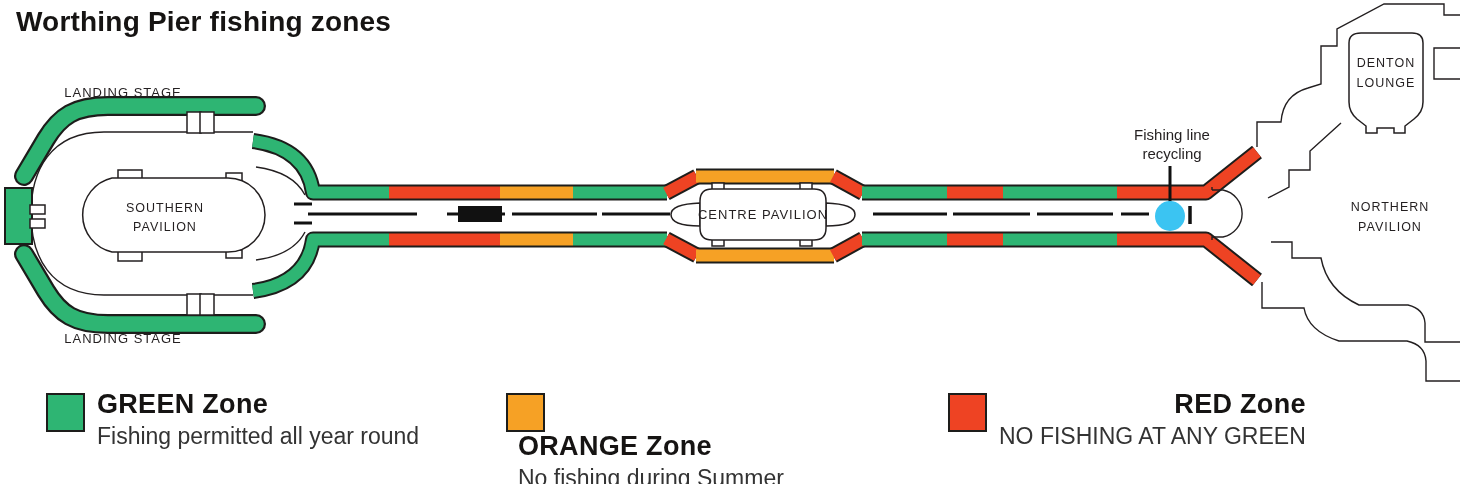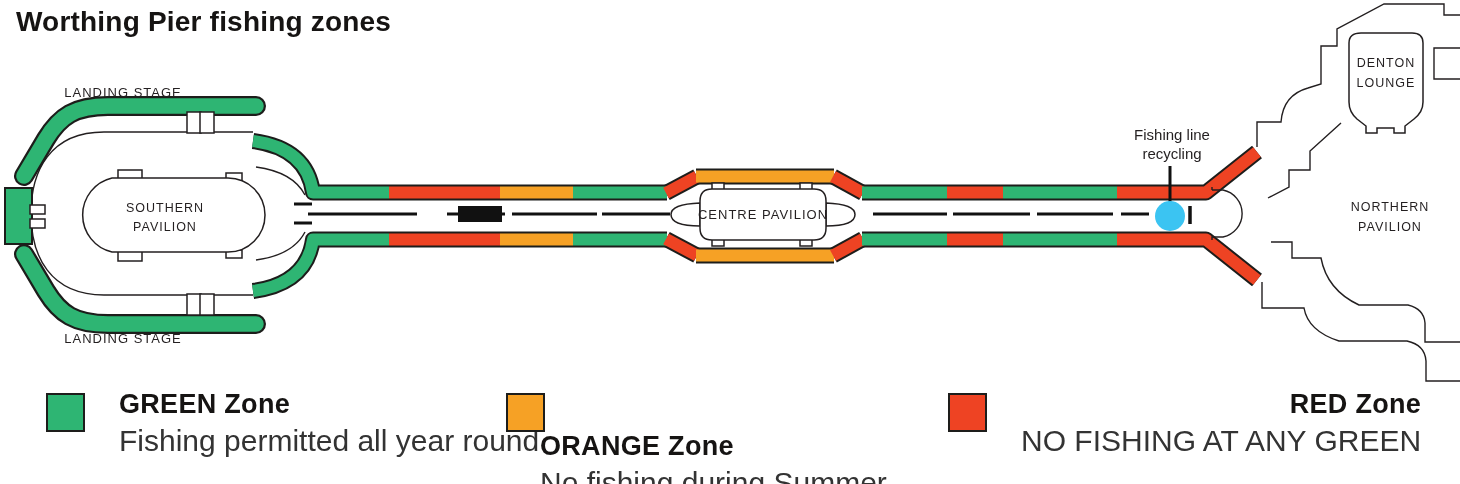--- a/index.html
+++ b/index.html
@@ -20,23 +20,23 @@
   .svg-label{fill:#231f20;font-family:"Liberation Sans",sans-serif;letter-spacing:1px;}
   .svg-label-s{font-size:12.5px;}
   .svg-label-m{font-size:13px;}
   .ann{fill:#231f20;font-family:"Liberation Sans",sans-serif;font-size:15px;}
 
   
   .page-title{position:absolute;left:16px;top:6px;font-size:28px;font-weight:bold;
               letter-spacing:.2px;color:#161413;}
   .legend-item{position:absolute;top:390px;display:flex;align-items:flex-start;}
   .legend-swatch{width:35px;height:35px;border:2.4px solid #1d1d1b;flex:0 0 auto;margin-top:3px;}
-  .legend-text{margin-left:34px;}
+  .legend-text{margin-left:12px;}
   .legend-name{font-size:27px;font-weight:bold;color:#161413;line-height:1.1;letter-spacing:.3px;}
-  .legend-desc{font-size:30px;color:#333;line-height:1.28;margin-top:2px;}
+  .legend-desc{font-size:23px;color:#333;line-height:1.28;margin-top:2px;}
   .sw-green {background:var(--c-green);}
   .sw-orange{background:var(--c-orange);}
   .sw-red   {background:var(--c-red);}
 </style>
 </head>
 <body>
 
 <div id="stage">
 
   <div class="page-title">Worthing Pier fishing zones</div>

